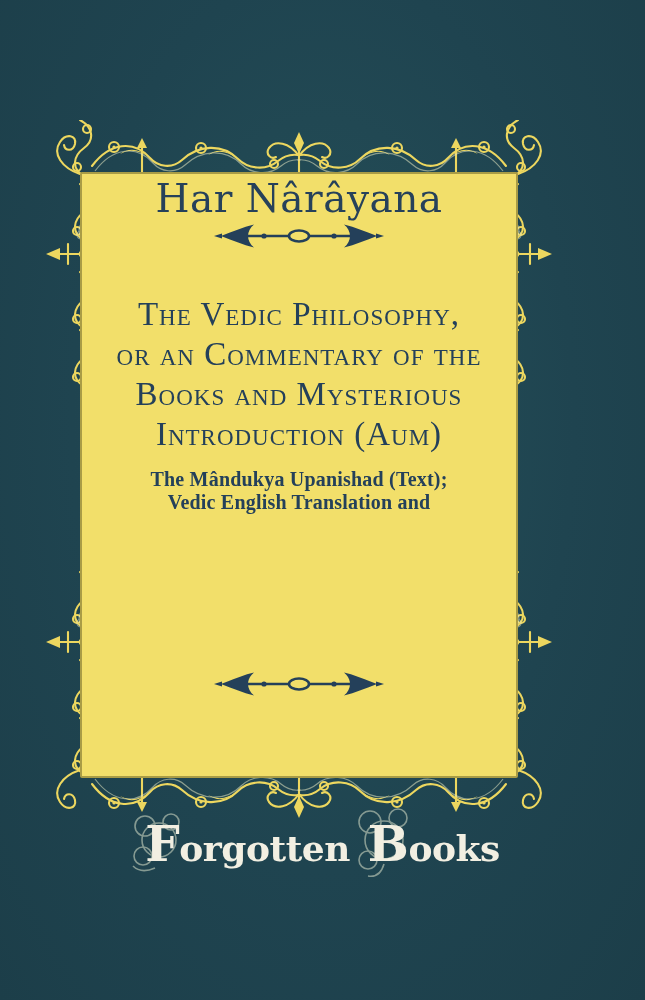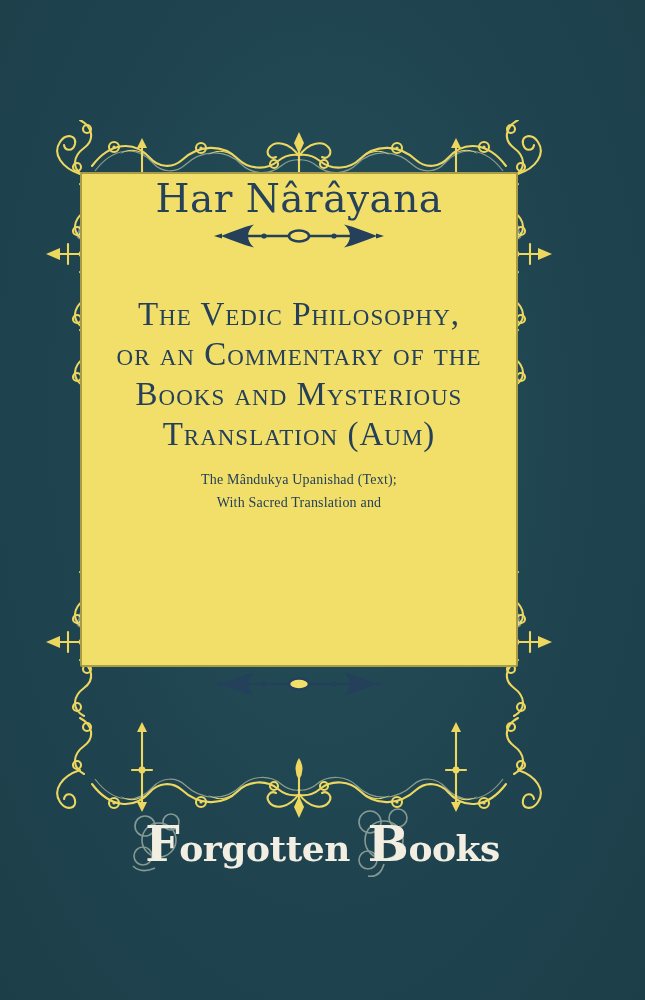--- a/index.html
+++ b/index.html
@@ -8,21 +8,21 @@
     font-family:"Liberation Serif", serif;
   }
   .cover{
     position:relative;width:645px;height:1000px;
     background:radial-gradient(ellipse at 50% 42%, #255059 0%, #1f4450 55%, #1c3e49 100%);
   }
   
   .border-svg{position:absolute;left:30px;top:120px;width:540px;height:716px;}
   
   .card{
-    position:absolute;left:80px;top:172px;width:438px;height:495px;
+    position:absolute;left:80px;top:172px;width:438px;height:606px;
     background:#f2df6a;
     border:2px solid rgba(110,100,40,0.55);
     border-radius:2px;
     box-sizing:border-box;
   }
   .author{
     position:absolute;top:2px;left:0;right:0;
     text-align:center;
     font-family:"DejaVu Serif", serif;
     font-size:39px;line-height:46px;
@@ -38,21 +38,21 @@
   .title-line{
     font-variant:small-caps;
     font-size:33px;line-height:40px;font-weight:400;
     letter-spacing:1px;
   }
   .subtitle{
     position:absolute;top:294px;left:0;right:0;
     text-align:center;color:#24405a;
   }
   .subtitle-line{
-    font-size:14px;line-height:23px;font-weight:normal;
+    font-size:20px;line-height:23px;font-weight:bold;
     letter-spacing:0.2px;
   }
   
   .logo{
     position:absolute;top:818px;left:0;width:645px;
     display:flex;justify-content:center;align-items:flex-start;gap:18px;
   }
   .logo-word-wrap{position:relative;display:inline-block;}
   .logo-flourish{position:absolute;z-index:0;pointer-events:none;}
   .logo-flourish.f1{left:-20px;top:-16px;}
@@ -161,26 +161,26 @@
           <path d="M0,13 l8,-2.6 v5.2 z"></path>
         </g>
         <use href="#arrowend" transform="translate(170,0) scale(-1,1)"></use>
       </g>
     </svg>
 
     <div class="title">
       <div class="title-line">The Vedic Philosophy,</div>
       <div class="title-line">or an Commentary of the</div>
       <div class="title-line">Books and Mysterious</div>
-      <div class="title-line">Translation (Aum)</div>
+      <div class="title-line">Introduction (Aum)</div>
     </div>
 
     <div class="subtitle">
       <div class="subtitle-line">The Mândukya Upanishad (Text);</div>
-      <div class="subtitle-line">With Sacred Translation and</div>
+      <div class="subtitle-line">Vedic English Translation and</div>
     </div>
 
     <svg class="divider bottom" width="170" height="26" viewBox="0 0 170 26" xmlns="http://www.w3.org/2000/svg">
       <g fill="#24405a" stroke="#24405a">
         <path d="M12,13 H158" stroke-width="2.4" fill="none"></path>
         <ellipse cx="85" cy="13" rx="10" ry="5.5" fill="#f2df6a" stroke-width="2.6"></ellipse>
         <circle cx="50" cy="13" r="2.6" stroke="none"></circle>
         <circle cx="120" cy="13" r="2.6" stroke="none"></circle>
         <g stroke="none">
           <path d="M7,13 C18,9 29,4 40,1.5 C32,8 32,18 40,24.5 C29,22 18,17 7,13 Z"></path>

